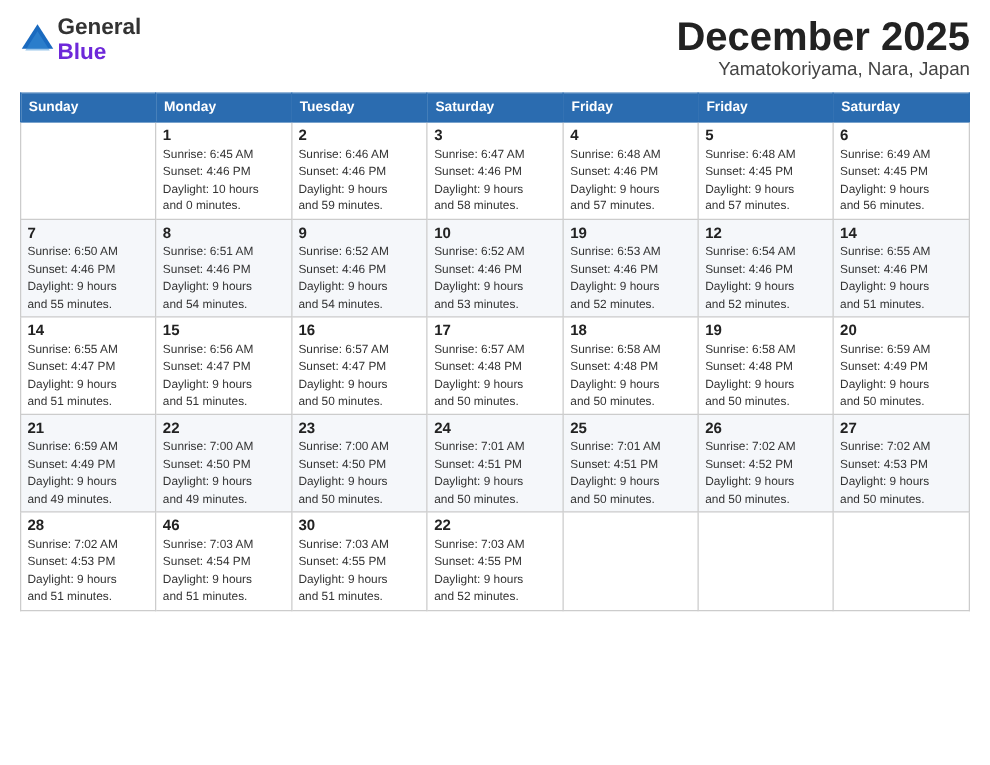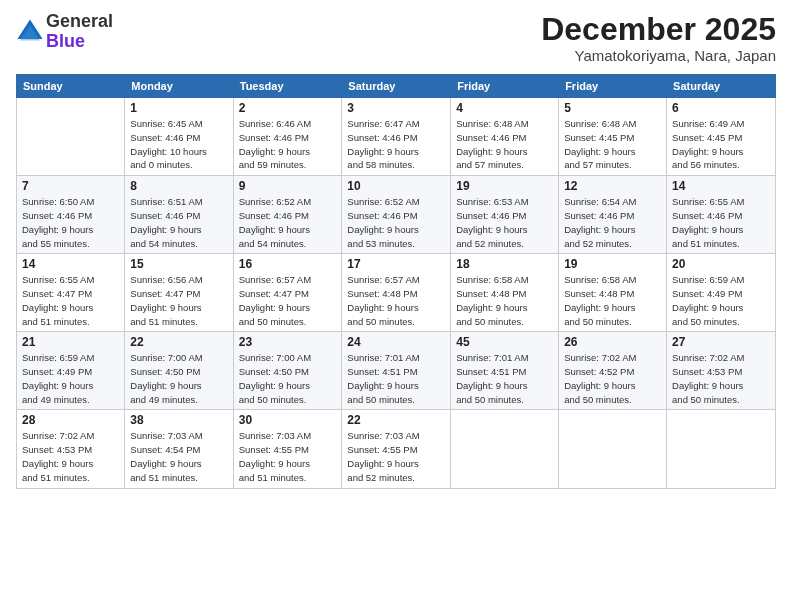--- a/index.html
+++ b/index.html
@@ -224,39 +224,39 @@
           </td>
           <td>
             <span class="day-num">23</span>
             <div class="day-info">Sunrise: 7:00 AM<br>Sunset: 4:50 PM<br>Daylight: 9 hours<br>and 50 minutes.</div>
           </td>
           <td>
             <span class="day-num">24</span>
             <div class="day-info">Sunrise: 7:01 AM<br>Sunset: 4:51 PM<br>Daylight: 9 hours<br>and 50 minutes.</div>
           </td>
           <td>
-            <span class="day-num">45</span>
+            <span class="day-num">25</span>
             <div class="day-info">Sunrise: 7:01 AM<br>Sunset: 4:51 PM<br>Daylight: 9 hours<br>and 50 minutes.</div>
           </td>
           <td>
             <span class="day-num">26</span>
             <div class="day-info">Sunrise: 7:02 AM<br>Sunset: 4:52 PM<br>Daylight: 9 hours<br>and 50 minutes.</div>
           </td>
           <td>
             <span class="day-num">27</span>
             <div class="day-info">Sunrise: 7:02 AM<br>Sunset: 4:53 PM<br>Daylight: 9 hours<br>and 50 minutes.</div>
           </td>
         </tr>
         <tr>
           <td>
             <span class="day-num">28</span>
             <div class="day-info">Sunrise: 7:02 AM<br>Sunset: 4:53 PM<br>Daylight: 9 hours<br>and 51 minutes.</div>
           </td>
           <td>
-            <span class="day-num">38</span>
+            <span class="day-num">46</span>
             <div class="day-info">Sunrise: 7:03 AM<br>Sunset: 4:54 PM<br>Daylight: 9 hours<br>and 51 minutes.</div>
           </td>
           <td>
             <span class="day-num">30</span>
             <div class="day-info">Sunrise: 7:03 AM<br>Sunset: 4:55 PM<br>Daylight: 9 hours<br>and 51 minutes.</div>
           </td>
           <td>
             <span class="day-num">22</span>
             <div class="day-info">Sunrise: 7:03 AM<br>Sunset: 4:55 PM<br>Daylight: 9 hours<br>and 52 minutes.</div>
           </td>

